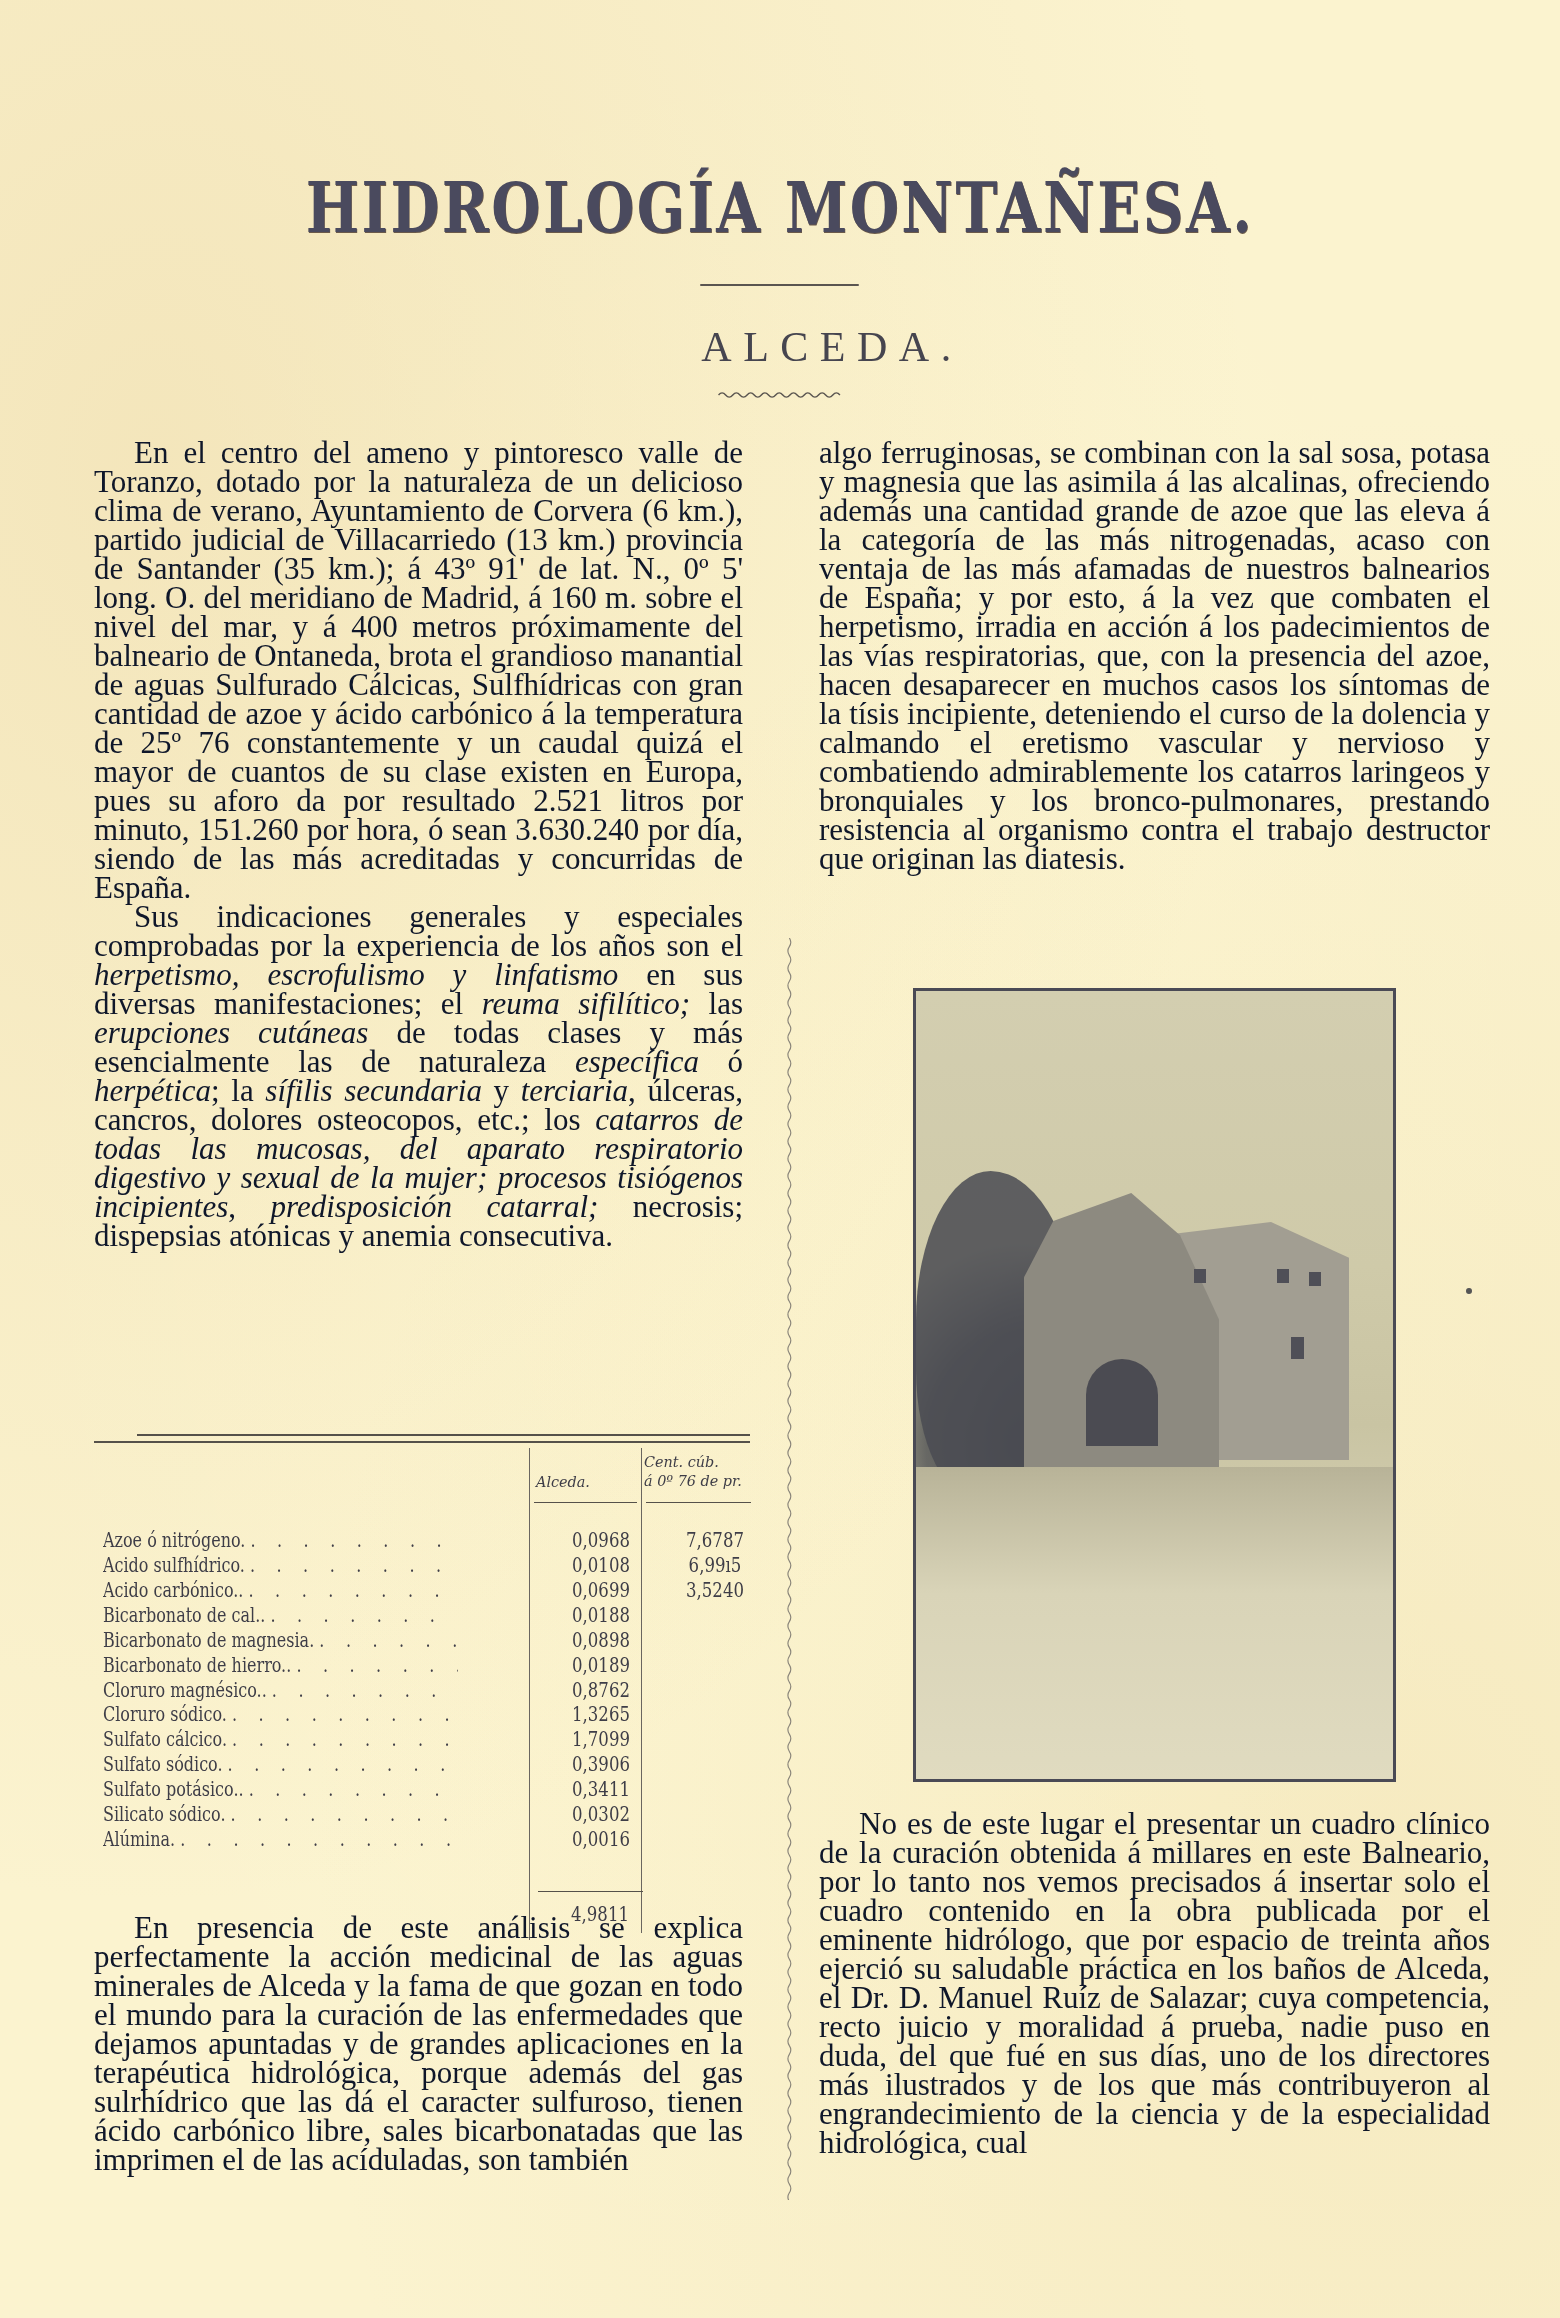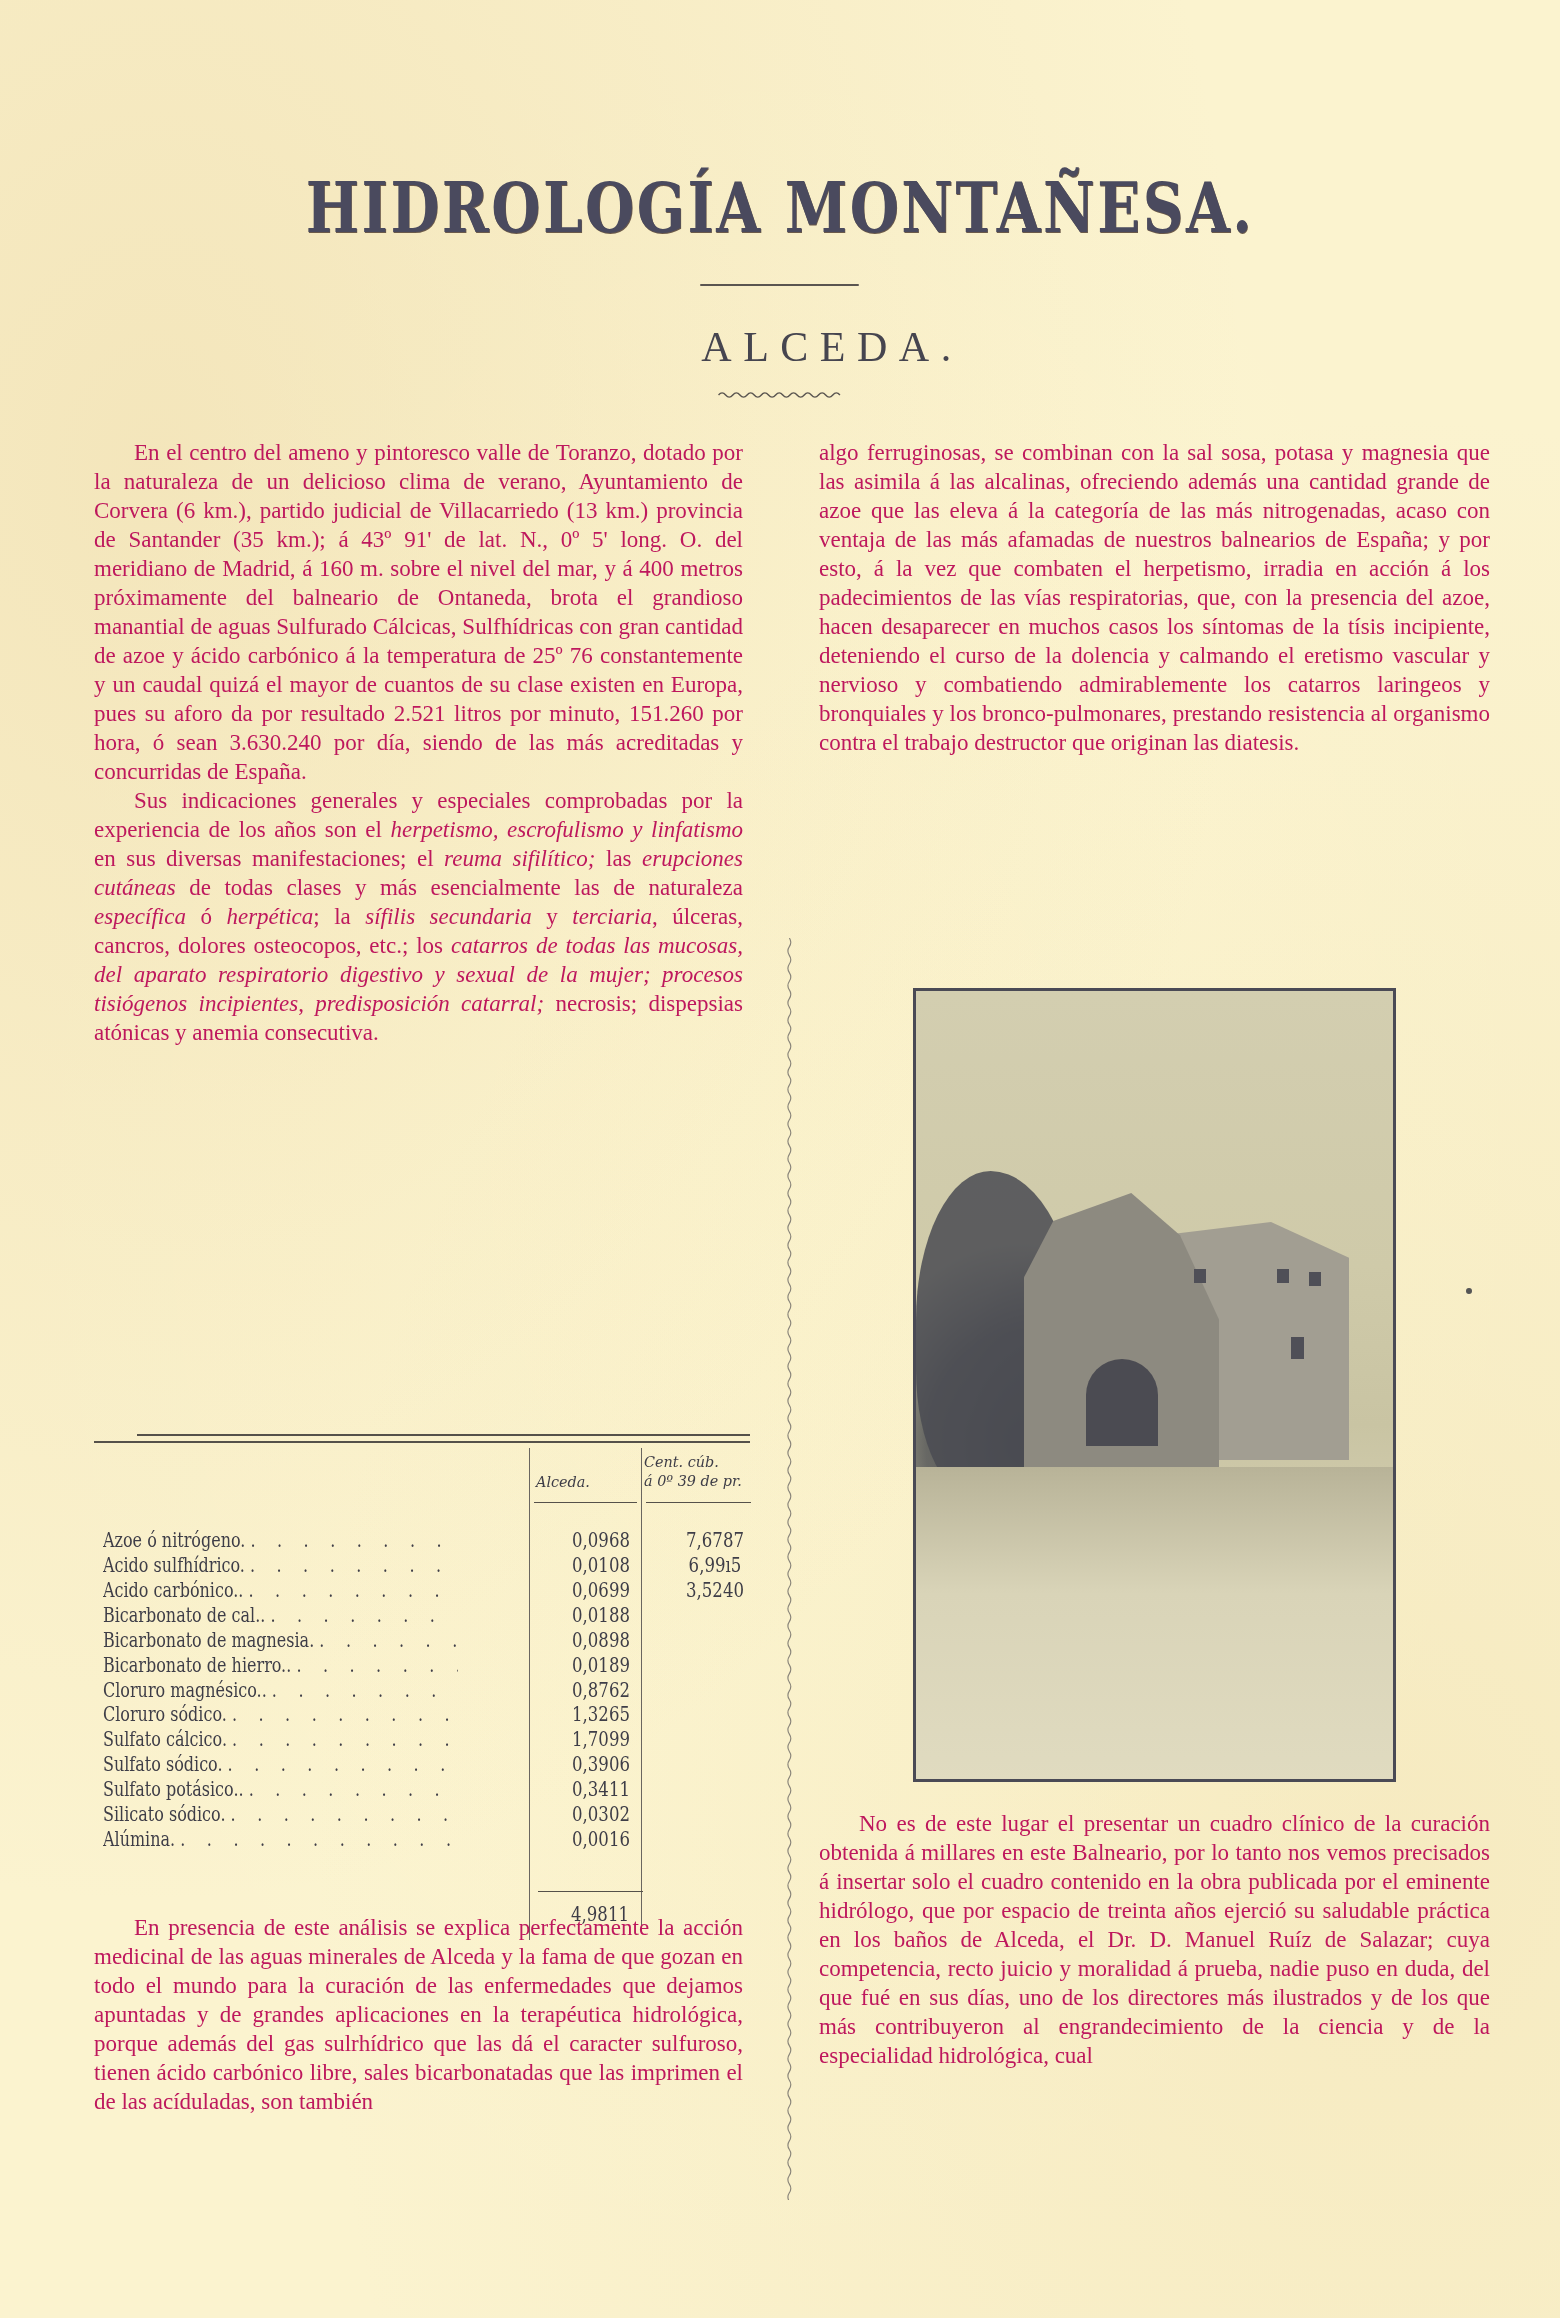--- a/index.html
+++ b/index.html
@@ -28,22 +28,22 @@
   }
   .section-title {
     position: absolute; left: 0; width: 1560px; top: 323px;
     text-align: center; font-size: 42px; letter-spacing: 11.5px;
     color: #46454f; padding-left: 104px; box-sizing: border-box;
   }
   .section-ornament {
     position: absolute; left: 718px; top: 390px; width: 126px; height: 10px;
   }
   .col {
-    position: absolute; font-size: 23px; line-height: 29px;
-    text-align: justify; color: #be185d;
+    position: absolute; font-size: 31px; line-height: 29px;
+    text-align: justify; color: #0f172a;
   }
   .col-left { left: 94px; top: 438px; width: 649px; }
   .col-right { left: 819px; top: 438px; width: 671px; }
   .col p { margin: 0; text-indent: 40px; }
   .col p.cont { text-indent: 0; }
   .col em { font-style: italic; }
   .col-divider {
     position: absolute; left: 785px; top: 938px; width: 8.7px; height: 1262px;
   }
   .data-table {
@@ -98,21 +98,21 @@
 </div>
 
 <div class="data-table">
   <div class="tbl-rule1"></div>
   <div class="tbl-rule2"></div>
   <div class="tbl-vline" style="left:435px; top:27.4px; height:492px;"></div>
   <div class="tbl-vline" style="left:547px; top:27.4px; height:485px;"></div>
   <div class="tbl-head" style="left:442px; top:52px; width:101px;">Alceda.</div>
   <div class="tbl-head" style="left:550px; top:32px; width:108px;">
     <div>Cent. cúb.</div>
-    <div>á 0º 39 de pr.</div>
+    <div>á 0º 76 de pr.</div>
   </div>
   <div class="tbl-head-rule" style="left:440px; top:81px; width:103px;"></div>
   <div class="tbl-head-rule" style="left:552px; top:81px; width:105px;"></div>
   <div id="tbl-rows">
       <div class="tbl-row" style="top: 108px;">
         <div class="tbl-label"><span>Azoe ó nitrógeno.</span> <span class="dots">. . . . . . . . . . . . .</span></div>
         <div class="tbl-gram">0,0968</div>
         <div class="tbl-cc">7,6787</div>
       </div>
       <div class="tbl-row" style="top: 133px;">

